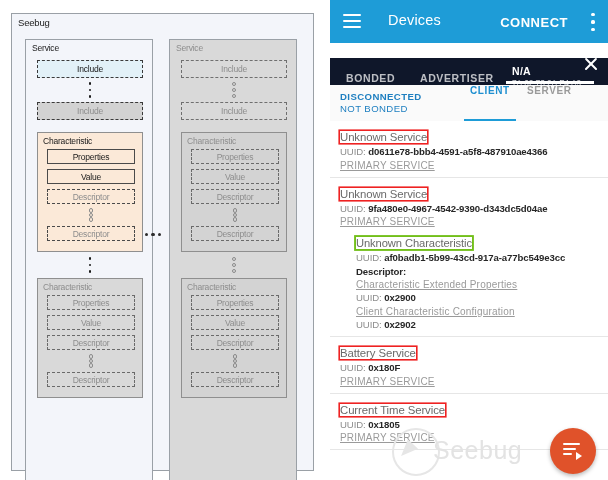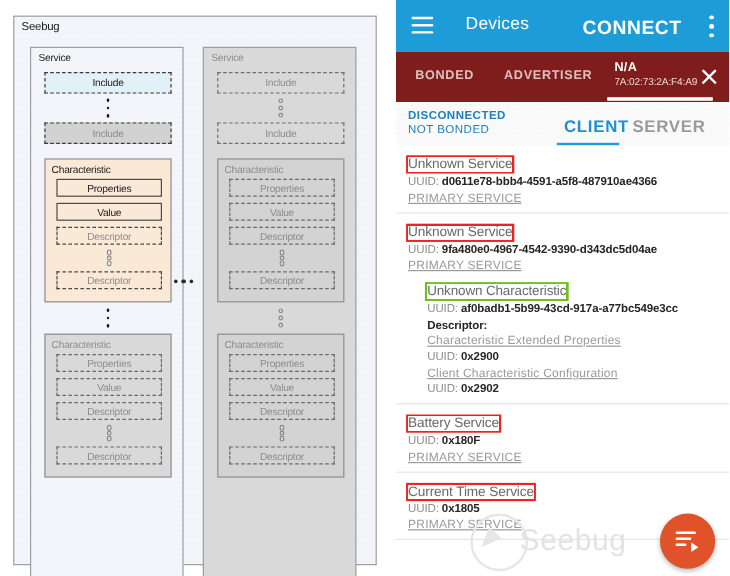--- a/index.html
+++ b/index.html
@@ -122,33 +122,33 @@
     position:absolute;left:13px;top:14px;width:18px;height:14px;
     cursor:pointer;
   }
   .hamburger i{display:block;height:2px;background:#fff;margin-bottom:4px;border-radius:1px;}
   .app-title{
     position:absolute;left:58px;top:12px;
     color:#fff;font-size:14.5px;letter-spacing:0.2px;
   }
   .connect-btn{
     position:absolute;right:40px;top:15px;
-    color:#fff;font-size:16px;font-weight:bold;letter-spacing:0.5px;
+    color:#fff;font-size:13px;font-weight:bold;letter-spacing:0.5px;
     cursor:pointer;
   }
   .overflow{
     position:absolute;right:13px;top:13px;width:4px;height:18px;
     display:flex;flex-direction:column;justify-content:space-between;align-items:center;
     cursor:pointer;
   }
   .overflow span{width:3.2px;height:3.2px;border-radius:50%;background:#fff;}
 
   .tabbar{
-    position:absolute;left:0;top:43px;width:278px;height:42px;
-    background:#7f1d1d;
+    position:absolute;left:0;top:58px;width:278px;height:42px;
+    background:#0f172a;
   }
   .tab{
     position:absolute;top:14px;
     color:rgba(255,255,255,0.72);font-size:10.5px;font-weight:bold;letter-spacing:0.6px;
     cursor:pointer;
   }
   .tab.t1{left:16px;}
   .tab.t2{left:90px;}
   .tab-dev{
     position:absolute;left:182px;top:7px;cursor:pointer;
@@ -173,21 +173,21 @@
     background-image:radial-gradient(#ececec 0.6px, transparent 0.6px);
     background-size:4px 4px;
     border-bottom:1px solid #e4e4e4;
   }
   .conn-state{
     position:absolute;left:10px;top:6px;
     color:#1e7fc0;font-size:9.6px;font-weight:bold;letter-spacing:0.4px;line-height:12px;
   }
   .conn-state .l2{font-weight:normal;}
   .ctab{
-    position:absolute;top:12px;font-size:14px;font-weight:bold;letter-spacing:0.6px;
+    position:absolute;top:0;font-size:10px;font-weight:bold;letter-spacing:0.6px;
     cursor:pointer;
   }
   .ctab.client{left:140px;color:#1e8fd0;}
   .ctab.server{left:197px;color:#9a9a9a;}
   .ctab-underline{
     position:absolute;left:134px;top:119px;width:52px;height:2.6px;background:#1e9cd7;
   }
 
   .list{
     position:absolute;left:0;top:121px;width:278px;height:359px;

